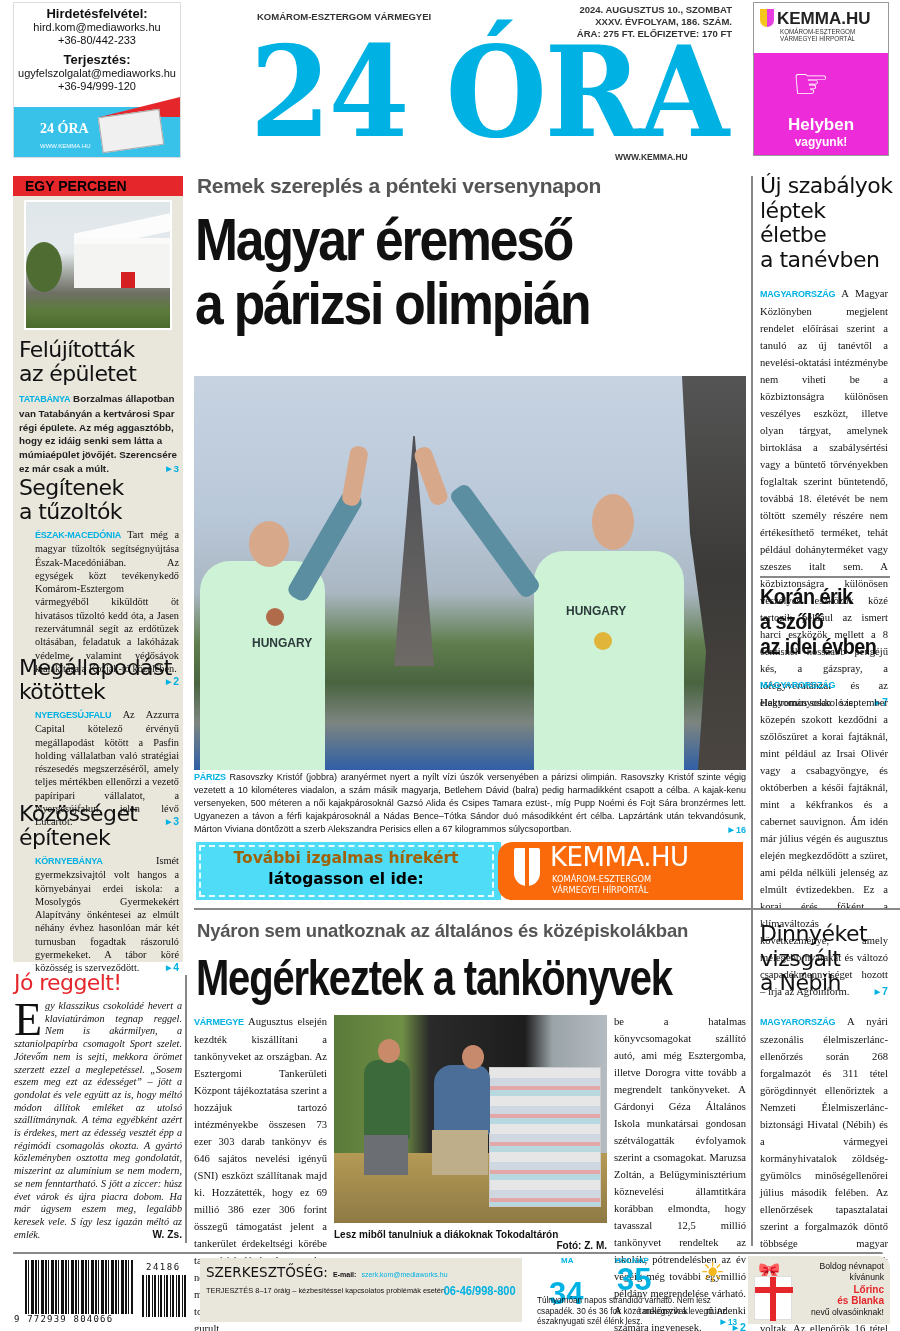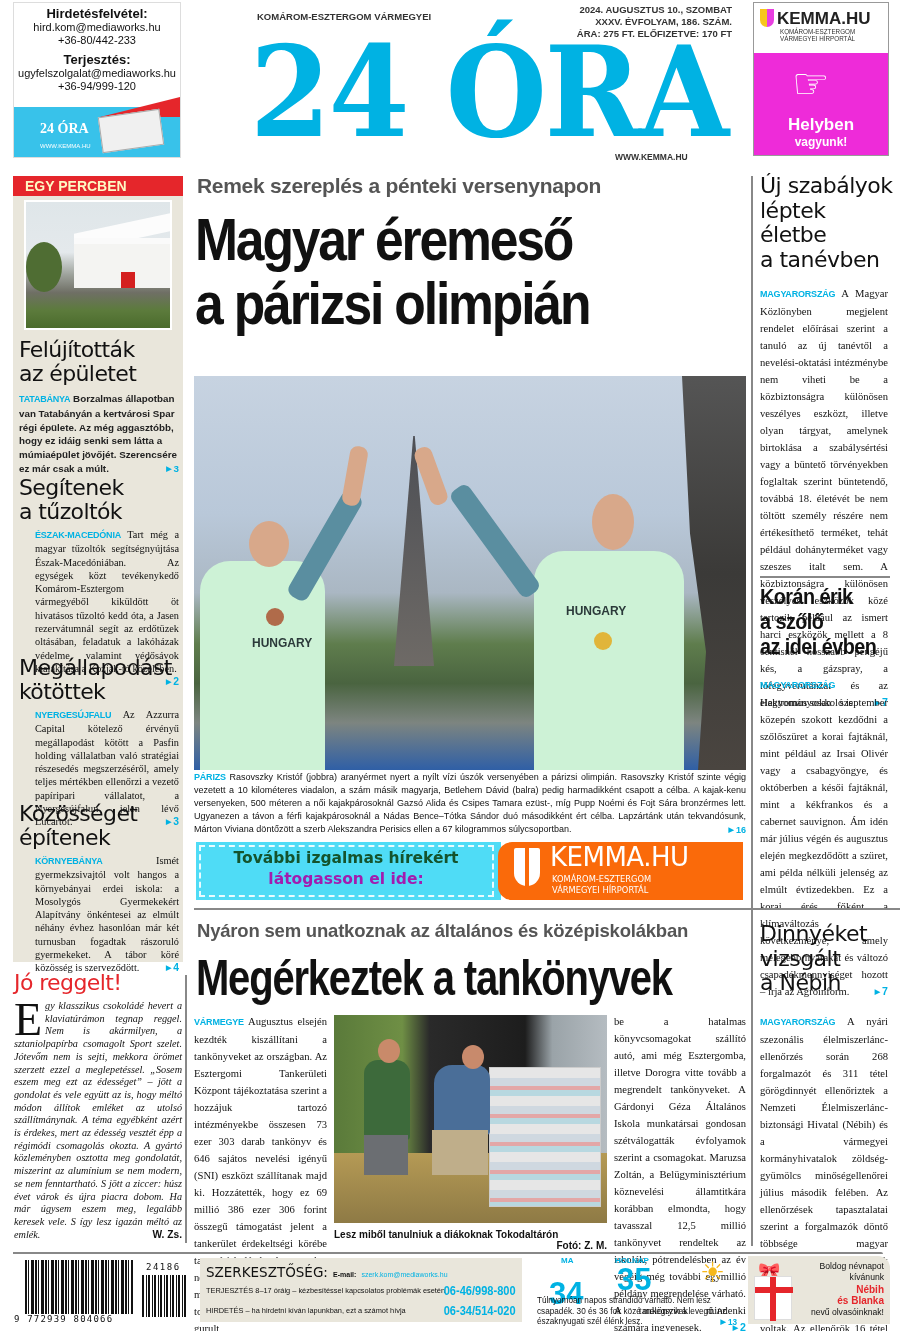--- a/index.html
+++ b/index.html
@@ -33,21 +33,21 @@
   #ad-right .shield { display: inline-block; width: 14px; height: 18px; background: linear-gradient(90deg, #f7c61c 50%, #e83fe0 50%); border-radius: 0 0 7px 7px; vertical-align: top; }
   #ad-right .brand { display: inline-block; font-family: "Liberation Sans", sans-serif; font-weight: bold; font-size: 17px; line-height: 18px; color: #222; margin-left: 3px; }
   #ad-right .sub { font-family: "Liberation Sans", sans-serif; font-size: 6.3px; color: #333; margin-left: 20px; line-height: 7px; }
   #ad-right .bottom { height: 104px; background: #ee2bd9; text-align: center; color: #fff; position: relative; }
   #ad-right .hand { position: absolute; left: 38px; top: 10px; font-size: 42px; color: #fff; line-height: 42px; }
   #ad-right .cta1 { position: absolute; left: 0; width: 100%; top: 62px; font-family: "Liberation Sans", sans-serif; font-weight: bold; font-size: 17px; }
   #ad-right .cta2 { position: absolute; left: 0; width: 100%; top: 82px; font-family: "Liberation Sans", sans-serif; font-weight: bold; font-size: 12px; }
 
   
   #left-col { left: 13px; top: 176px; width: 170px; height: 786px; background: #e9e6db; }
-  #egy-percben { left: 13px; top: 176px; width: 170px; height: 20px; background: #e5262b; color: #fef9c3; font-family: "Liberation Sans", sans-serif; font-weight: bold; font-size: 14px; line-height: 20px; padding-left: 12px; }
+  #egy-percben { left: 13px; top: 176px; width: 170px; height: 20px; background: #e5262b; color: #000000; font-family: "Liberation Sans", sans-serif; font-weight: bold; font-size: 14px; line-height: 20px; padding-left: 12px; }
   #left-photo { left: 24px; top: 200px; width: 148px; height: 130px; border: 2px solid #fff; overflow: hidden;
     background: linear-gradient(180deg, #dfe6e9 0%, #e4e9ec 40%, #9ca19a 58%, #6f6f65 72%, #5c7b3c 86%, #4b6b2c 100%); }
   #left-photo .building { position: absolute; left: 48px; top: 36px; width: 100px; height: 50px; background: #f4f4f2; border-top: 6px solid #fafafa; }
   #left-photo .roof { position: absolute; left: 48px; top: 20px; width: 110px; height: 18px; background: #fcfcfc; transform: skewY(-12deg); }
   #left-photo .box { position: absolute; left: 95px; top: 70px; width: 14px; height: 16px; background: #d42020; }
   #left-photo .tree { position: absolute; left: 0; top: 40px; width: 36px; height: 50px; border-radius: 50%; background: #4f6d33; }
 
   .lc-head { font-family: "DejaVu Sans", sans-serif; font-size: 22px; line-height: 24px; color: #111; letter-spacing: -0.6px; }
   .lc-body { font-family: "Liberation Sans", sans-serif; font-weight: bold; font-size: 9.8px; line-height: 13.8px; color: #222; }
   .lc-text { font-family: "Liberation Serif", serif; font-size: 10.3px; line-height: 13.3px; text-align: justify; color: #111; margin-left: 16px; }
@@ -70,22 +70,22 @@
   .ph-arm { position: absolute; background: #cdf2d6; border-radius: 8px; }
   .ph-statue { position: absolute; right: 0; top: 0; width: 80px; height: 394px; background: linear-gradient(180deg, #555 0%, #3b3a38 50%, #4a4540 100%); clip-path: polygon(20% 0, 100% 0, 100% 100%, 40% 100%, 50% 70%, 30% 40%); }
   .ph-hungary { position: absolute; font-family: "Liberation Sans", sans-serif; font-weight: bold; font-size: 12px; color: #2b3a3a; }
   .ph-medal { position: absolute; width: 18px; height: 18px; border-radius: 50%; }
 
   #olympic-caption { left: 194px; top: 771px; width: 552px; font-family: "Liberation Sans", sans-serif; font-size: 9px; line-height: 13px; color: #111; text-align: justify; }
 
   #kemma-banner { left: 196px; top: 842px; width: 547px; height: 58px; }
   #kemma-banner .leftpart { position: absolute; left: 0; top: 0; width: 305px; height: 58px; background: #4fdcf6; border: 2px dashed #eaf9ff; border-width: 0; }
   #kemma-banner .dash { position: absolute; left: 3px; top: 3px; width: 295px; height: 52px; border: 2px dashed #e9fbff; }
-  #kemma-banner .t1 { position: absolute; left: 0; width: 300px; text-align: center; top: 7px; font-family: "DejaVu Sans", sans-serif; font-weight: bold; font-size: 15.5px; color: #14532d; }
-  #kemma-banner .t2 { position: absolute; left: 0; width: 300px; text-align: center; top: 28px; font-family: "DejaVu Sans", sans-serif; font-weight: bold; font-size: 15.5px; color: #a21caf; }
+  #kemma-banner .t1 { position: absolute; left: 0; width: 300px; text-align: center; top: 7px; font-family: "DejaVu Sans", sans-serif; font-weight: bold; font-size: 15.5px; color: #a16207; }
+  #kemma-banner .t2 { position: absolute; left: 0; width: 300px; text-align: center; top: 28px; font-family: "DejaVu Sans", sans-serif; font-weight: bold; font-size: 15.5px; color: #000000; }
   #kemma-banner .rightpart { position: absolute; left: 302px; top: 0; width: 245px; height: 58px; background: #fa6a0a; border-radius: 14px 0 0 14px; }
   #kemma-banner .shield2 { position: absolute; left: 16px; top: 6px; width: 26px; height: 38px; background: #fff; border-radius: 2px 2px 13px 13px; }
   #kemma-banner .shield2:after { content: ""; position: absolute; left: 11px; top: 0; width: 4px; height: 38px; background: #fa6a0a; }
   #kemma-banner .brand2 { position: absolute; left: 52px; top: 0px; font-family: "DejaVu Sans", sans-serif; font-size: 26px; color: #fff; letter-spacing: -0.5px; }
   #kemma-banner .sub2 { position: absolute; left: 54px; top: 32px; font-family: "DejaVu Sans", sans-serif; font-size: 8.3px; line-height: 11px; color: #fff; }
 
   #hline-mid { left: 194px; top: 908px; width: 706px; height: 2px; background: #888; }
   #second-kicker { left: 197px; top: 920px; font-family: Liberation Sans, sans-serif; font-weight: bold; font-size: 18.5px; color: #555; letter-spacing: -0.2px; }
   #second-headline { left: 196px; top: 950px; font-family: "Liberation Sans", sans-serif; font-weight: bold; font-size: 50px; line-height: 56px; letter-spacing: -1.5px; transform: scaleX(0.8); transform-origin: left top; white-space: nowrap; }
 
@@ -333,35 +333,34 @@
 <div id="barcode" class="abs">
   <div class="bars"></div>
   <div class="bars2"></div>
   <div class="num">9 772939 804066</div>
   <div class="num2">24186</div>
 </div>
 
 <div id="editorial" class="abs">
   <div><span class="title">SZERKESZTŐSÉG:</span> <span class="email-lbl">E-mail:</span> <span class="email">szerk.kom@mediaworks.hu</span></div>
   <div class="row"><span>TERJESZTÉS 8–17 óráig – kézbesítéssel kapcsolatos problémák esetén</span><span class="phone">06-46/998-800</span></div>
-  <div class="row"><span>HIRDETÉS – ha hirdetni kíván lapunkban, ezt a számot hívja</span><span class="phone">06-34/514-020</span></div>
 </div>
 
 <div id="weather" class="abs">
   <div class="lbl" style="left:26px; top:0px">MA</div>
   <div class="temp" style="left:14px; top:23px">34</div>
   <div class="lbl" style="left:80px; top:0px">HOLNAP</div>
   <div class="temp" style="left:82px; top:9px">35</div>
   <div class="sun">☀</div>
   <div class="text"><span>Túlnyomóan napos strandidő várható. Nem lesz csapadék. 30 és 36 fok közé melegszik a levegő. Az északnyugati szél élénk lesz.</span> <span class="jump">13</span></div>
 </div>
 
 <div id="nameday" class="abs">
   <div class="bow">🎀</div>
   <div class="gift"></div>
   <div class="txt">
     <div>Boldog névnapot</div>
     <div>kívánunk</div>
-    <div class="names">Nébih</div>
+    <div class="names">Lőrinc</div>
     <div class="names">és Blanka</div>
     <div>nevű olvasóinknak!</div>
   </div>
 </div>
 
 </body></html>

